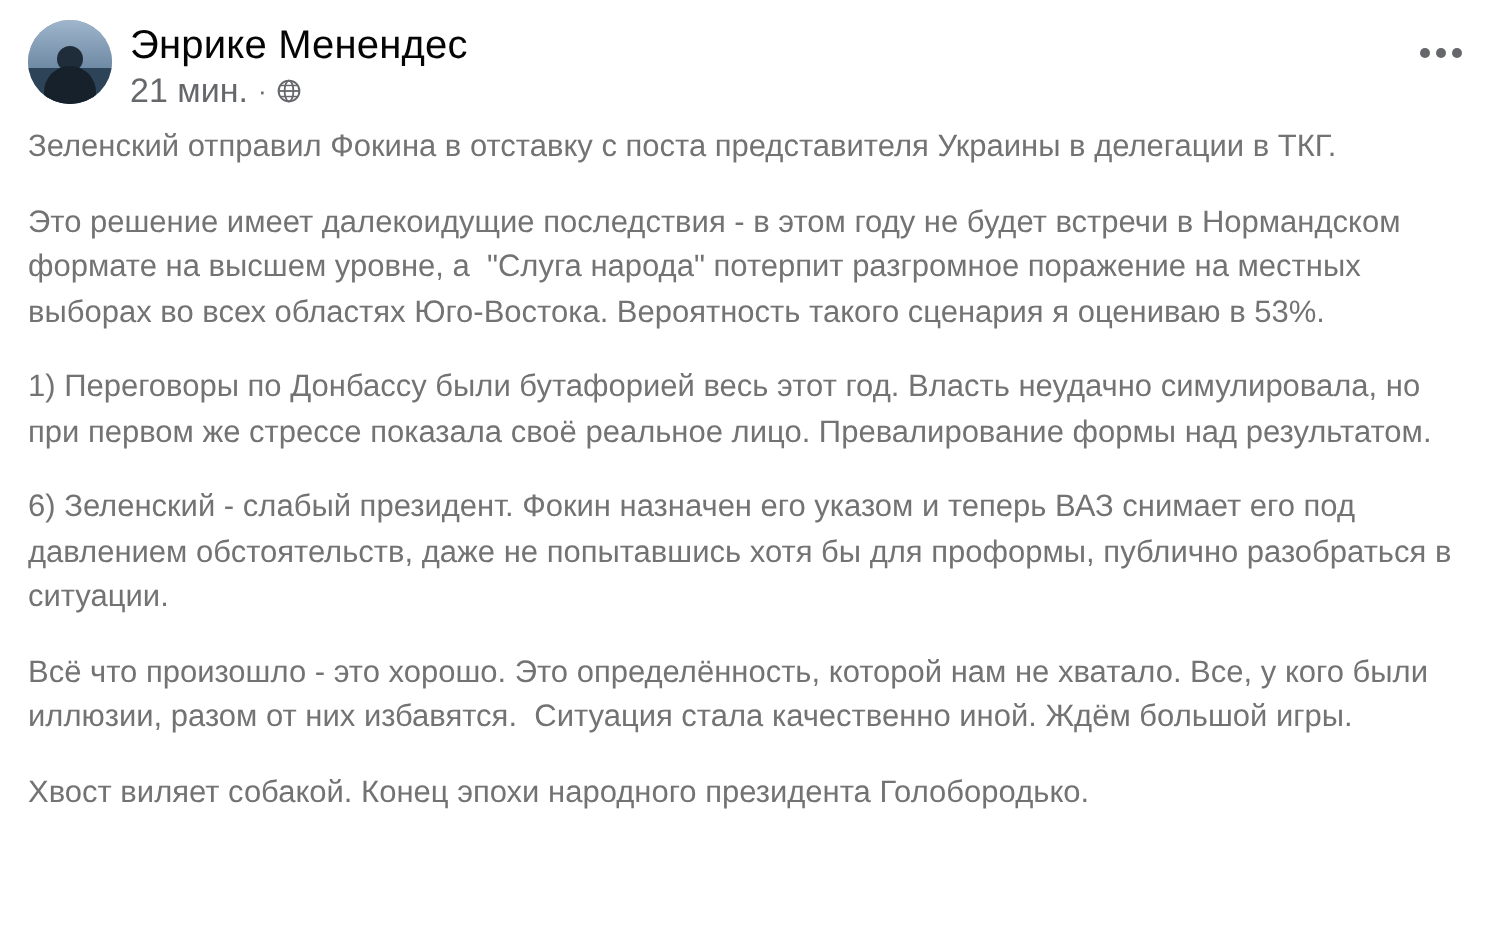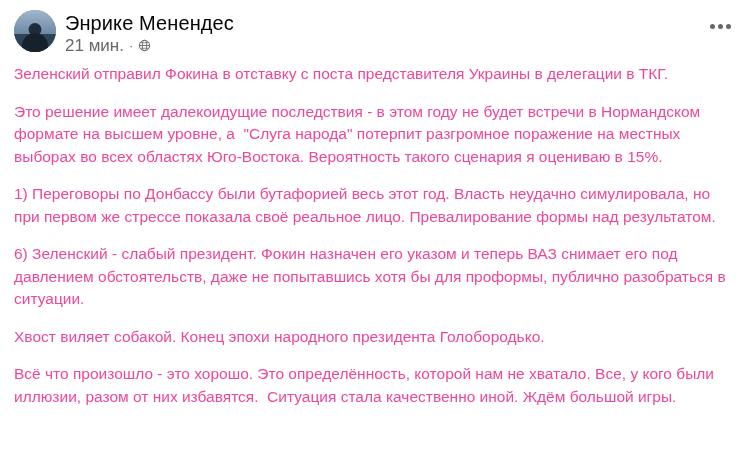--- a/index.html
+++ b/index.html
@@ -119,21 +119,21 @@
     width: 5px;
     height: 5px;
     border-radius: 50%;
     background: #65676b;
     margin: 0 1.5px;
   }
   .post-body {
     padding: 6px 14px 0 14px;
     font-size: 15.5px;
     line-height: 22.5px;
-    color: #ec4899;
+    color: #737373;
   }
   .para {
     margin: 0 0 15px 0;
     white-space: pre-wrap;
   }
   .para:last-child {
     margin-bottom: 0;
   }
 </style>
 </head>
@@ -169,20 +169,20 @@
 
     <div class="more-btn">
       <div class="dot"></div>
       <div class="dot"></div>
       <div class="dot"></div>
     </div>
   </div>
 
   <div class="post-body">
     <p class="para">Зеленский отправил Фокина в отставку с поста представителя Украины в делегации в ТКГ.</p>
-    <p class="para">Это решение имеет далекоидущие последствия - в этом году не будет встречи в Нормандском формате на высшем уровне, а  "Слуга народа" потерпит разгромное поражение на местных выборах во всех областях Юго-Востока. Вероятность такого сценария я оцениваю в 15%.</p>
+    <p class="para">Это решение имеет далекоидущие последствия - в этом году не будет встречи в Нормандском формате на высшем уровне, а  "Слуга народа" потерпит разгромное поражение на местных выборах во всех областях Юго-Востока. Вероятность такого сценария я оцениваю в 53%.</p>
     <p class="para">1) Переговоры по Донбассу были бутафорией весь этот год. Власть неудачно симулировала, но при первом же стрессе показала своё реальное лицо. Превалирование формы над результатом.</p>
     <p class="para">6) Зеленский - слабый президент. Фокин назначен его указом и теперь ВАЗ снимает его под давлением обстоятельств, даже не попытавшись хотя бы для проформы, публично разобраться в ситуации.</p>
+    <p class="para">Всё что произошло - это хорошо. Это определённость, которой нам не хватало. Все, у кого были иллюзии, разом от них избавятся.  Ситуация стала качественно иной. Ждём большой игры.</p>
     <p class="para">Хвост виляет собакой. Конец эпохи народного президента Голобородько.</p>
-    <p class="para">Всё что произошло - это хорошо. Это определённость, которой нам не хватало. Все, у кого были иллюзии, разом от них избавятся.  Ситуация стала качественно иной. Ждём большой игры.</p>
   </div>
 
 </div>
 
 </body></html>

